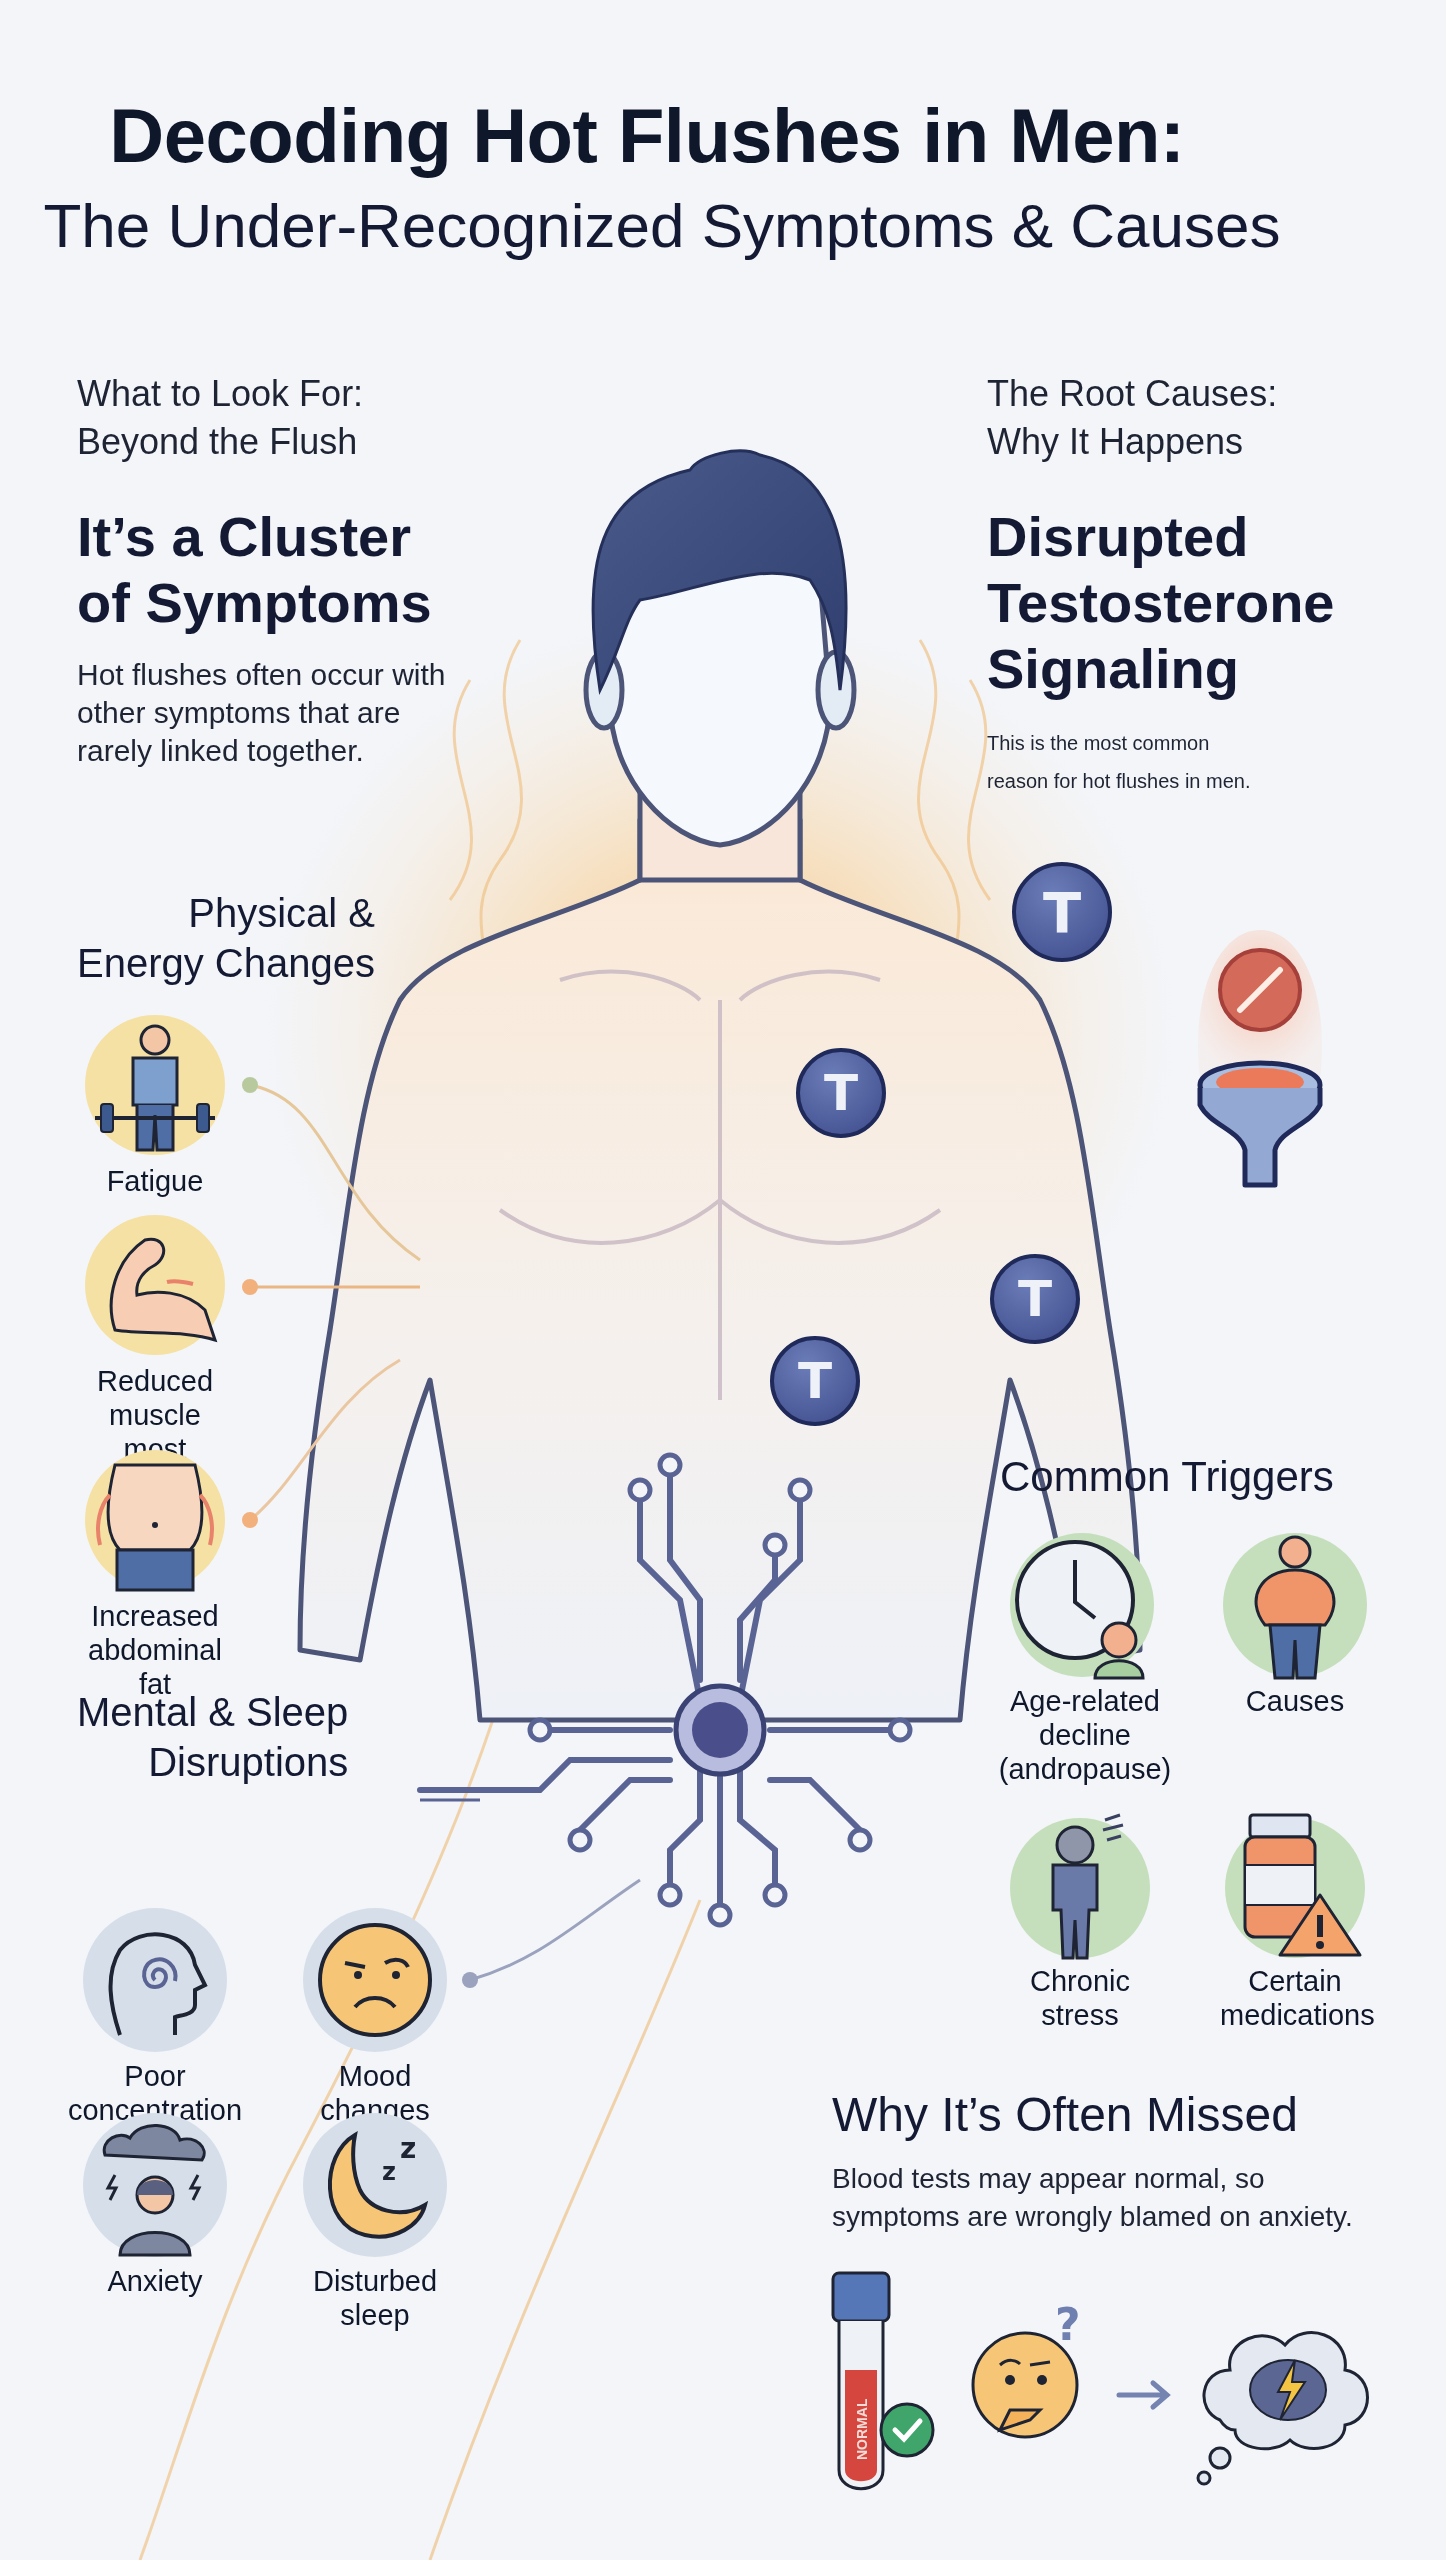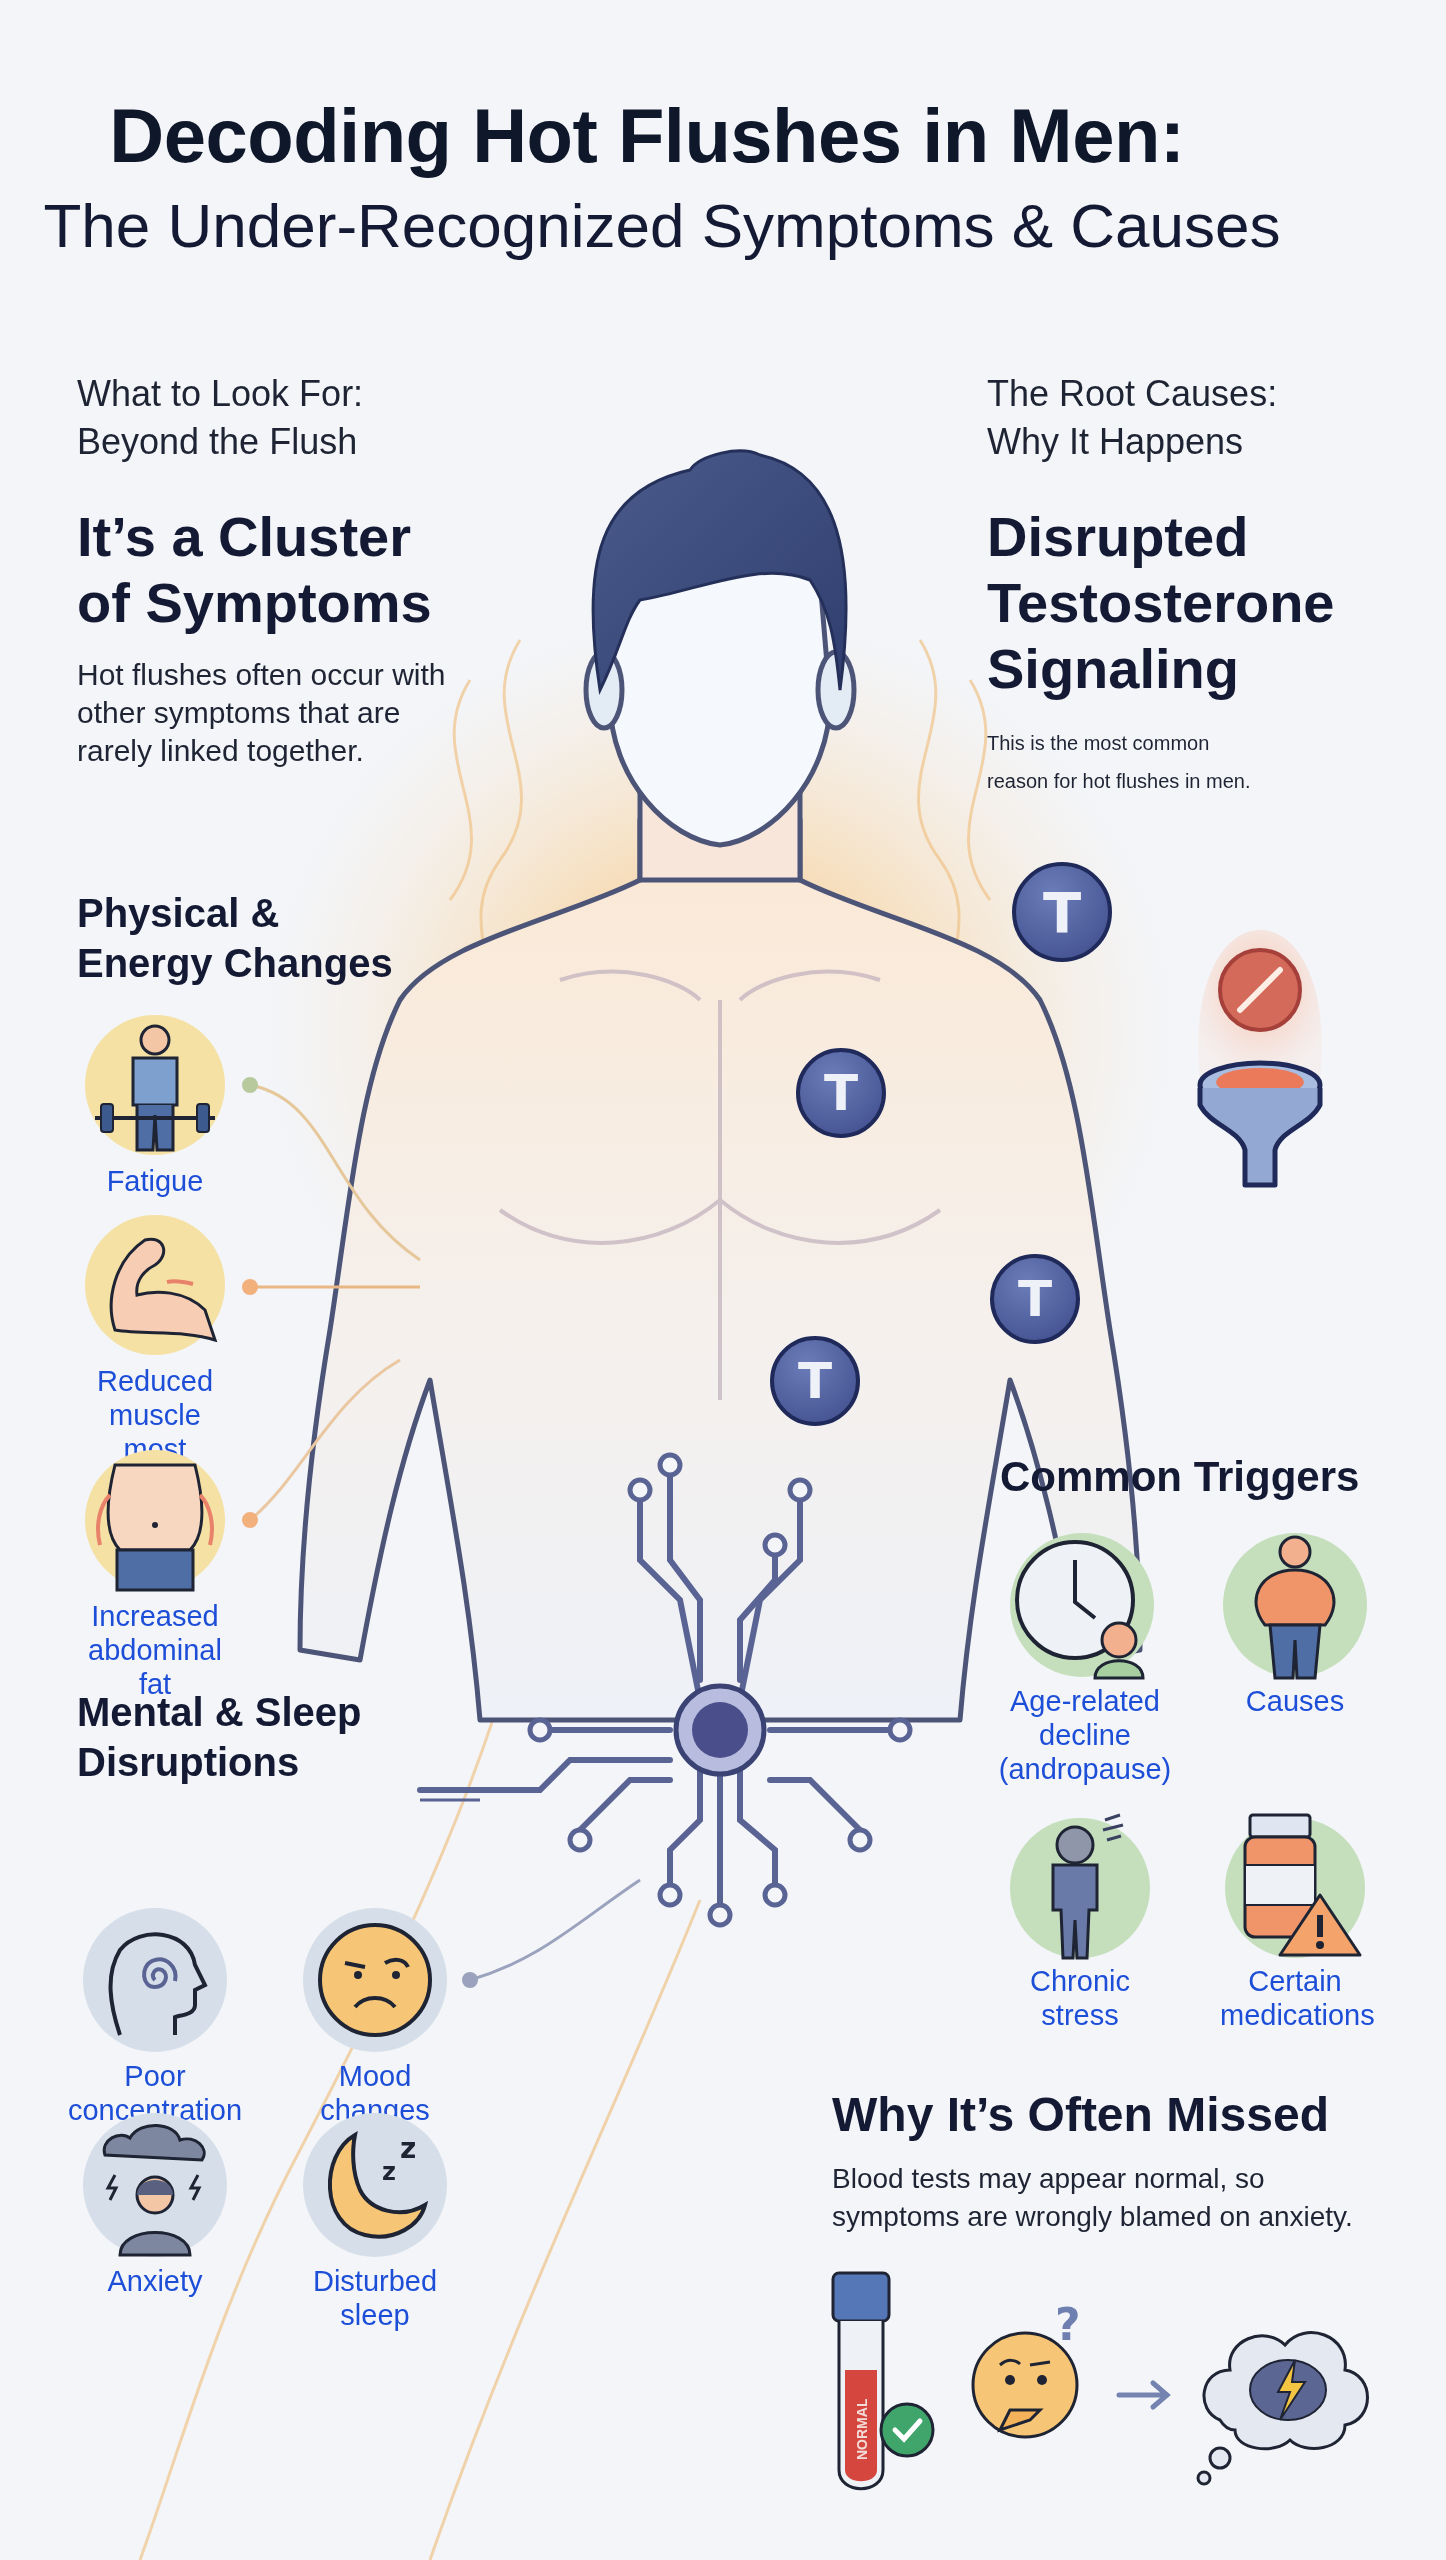--- a/index.html
+++ b/index.html
@@ -4,22 +4,22 @@
 <style>
   html,body{margin:0;padding:0;}
   body{width:1446px;height:2560px;position:relative;overflow:hidden;
     background:#f3f5f9;font-family:"Liberation Sans","DejaVu Sans",sans-serif;color:#141a33;}
   .abs{position:absolute;}
   .title{left:0;top:92px;width:1294px;text-align:center;font-size:76px;font-weight:700;color:#0f172a;letter-spacing:-0.5px;}
   .subtitle{left:0;top:190px;width:1324px;text-align:center;font-size:62px;font-weight:400;color:#141a33;}
   .kicker{font-size:36px;line-height:48px;color:#1e2433;}
   .h2{font-size:56px;font-weight:700;line-height:66px;color:#141a33;}
   .body{font-size:30px;line-height:38px;color:#1e2433;}
-  .h3{font-size:40px;font-weight:700;line-height:50px;color:#141a33;}
-  .label{font-size:29px;line-height:34px;text-align:center;color:#1d4ed8;}
+  .h3{font-size:40px;font-weight:400;line-height:50px;color:#141a33;text-align:right;}
+  .label{font-size:29px;line-height:34px;text-align:center;color:#0f172a;}
   .t-badge{position:absolute;border-radius:50%;background:radial-gradient(circle at 40% 30%,#6b7db8,#3d4a8a);
     border:4px solid #1f2a5a;color:#eef1f8;font-weight:700;display:flex;align-items:center;justify-content:center;font-family:"DejaVu Sans",sans-serif;}
 </style>
 </head>
 <body>
 
 <svg class="abs" style="left:0;top:0" width="1446" height="2560" viewBox="0 0 1446 2560">
   <defs>
     <radialGradient id="glow" cx="50%" cy="50%" r="50%">
       <stop offset="0%" stop-color="#f7b96a" stop-opacity="0.85"></stop>

